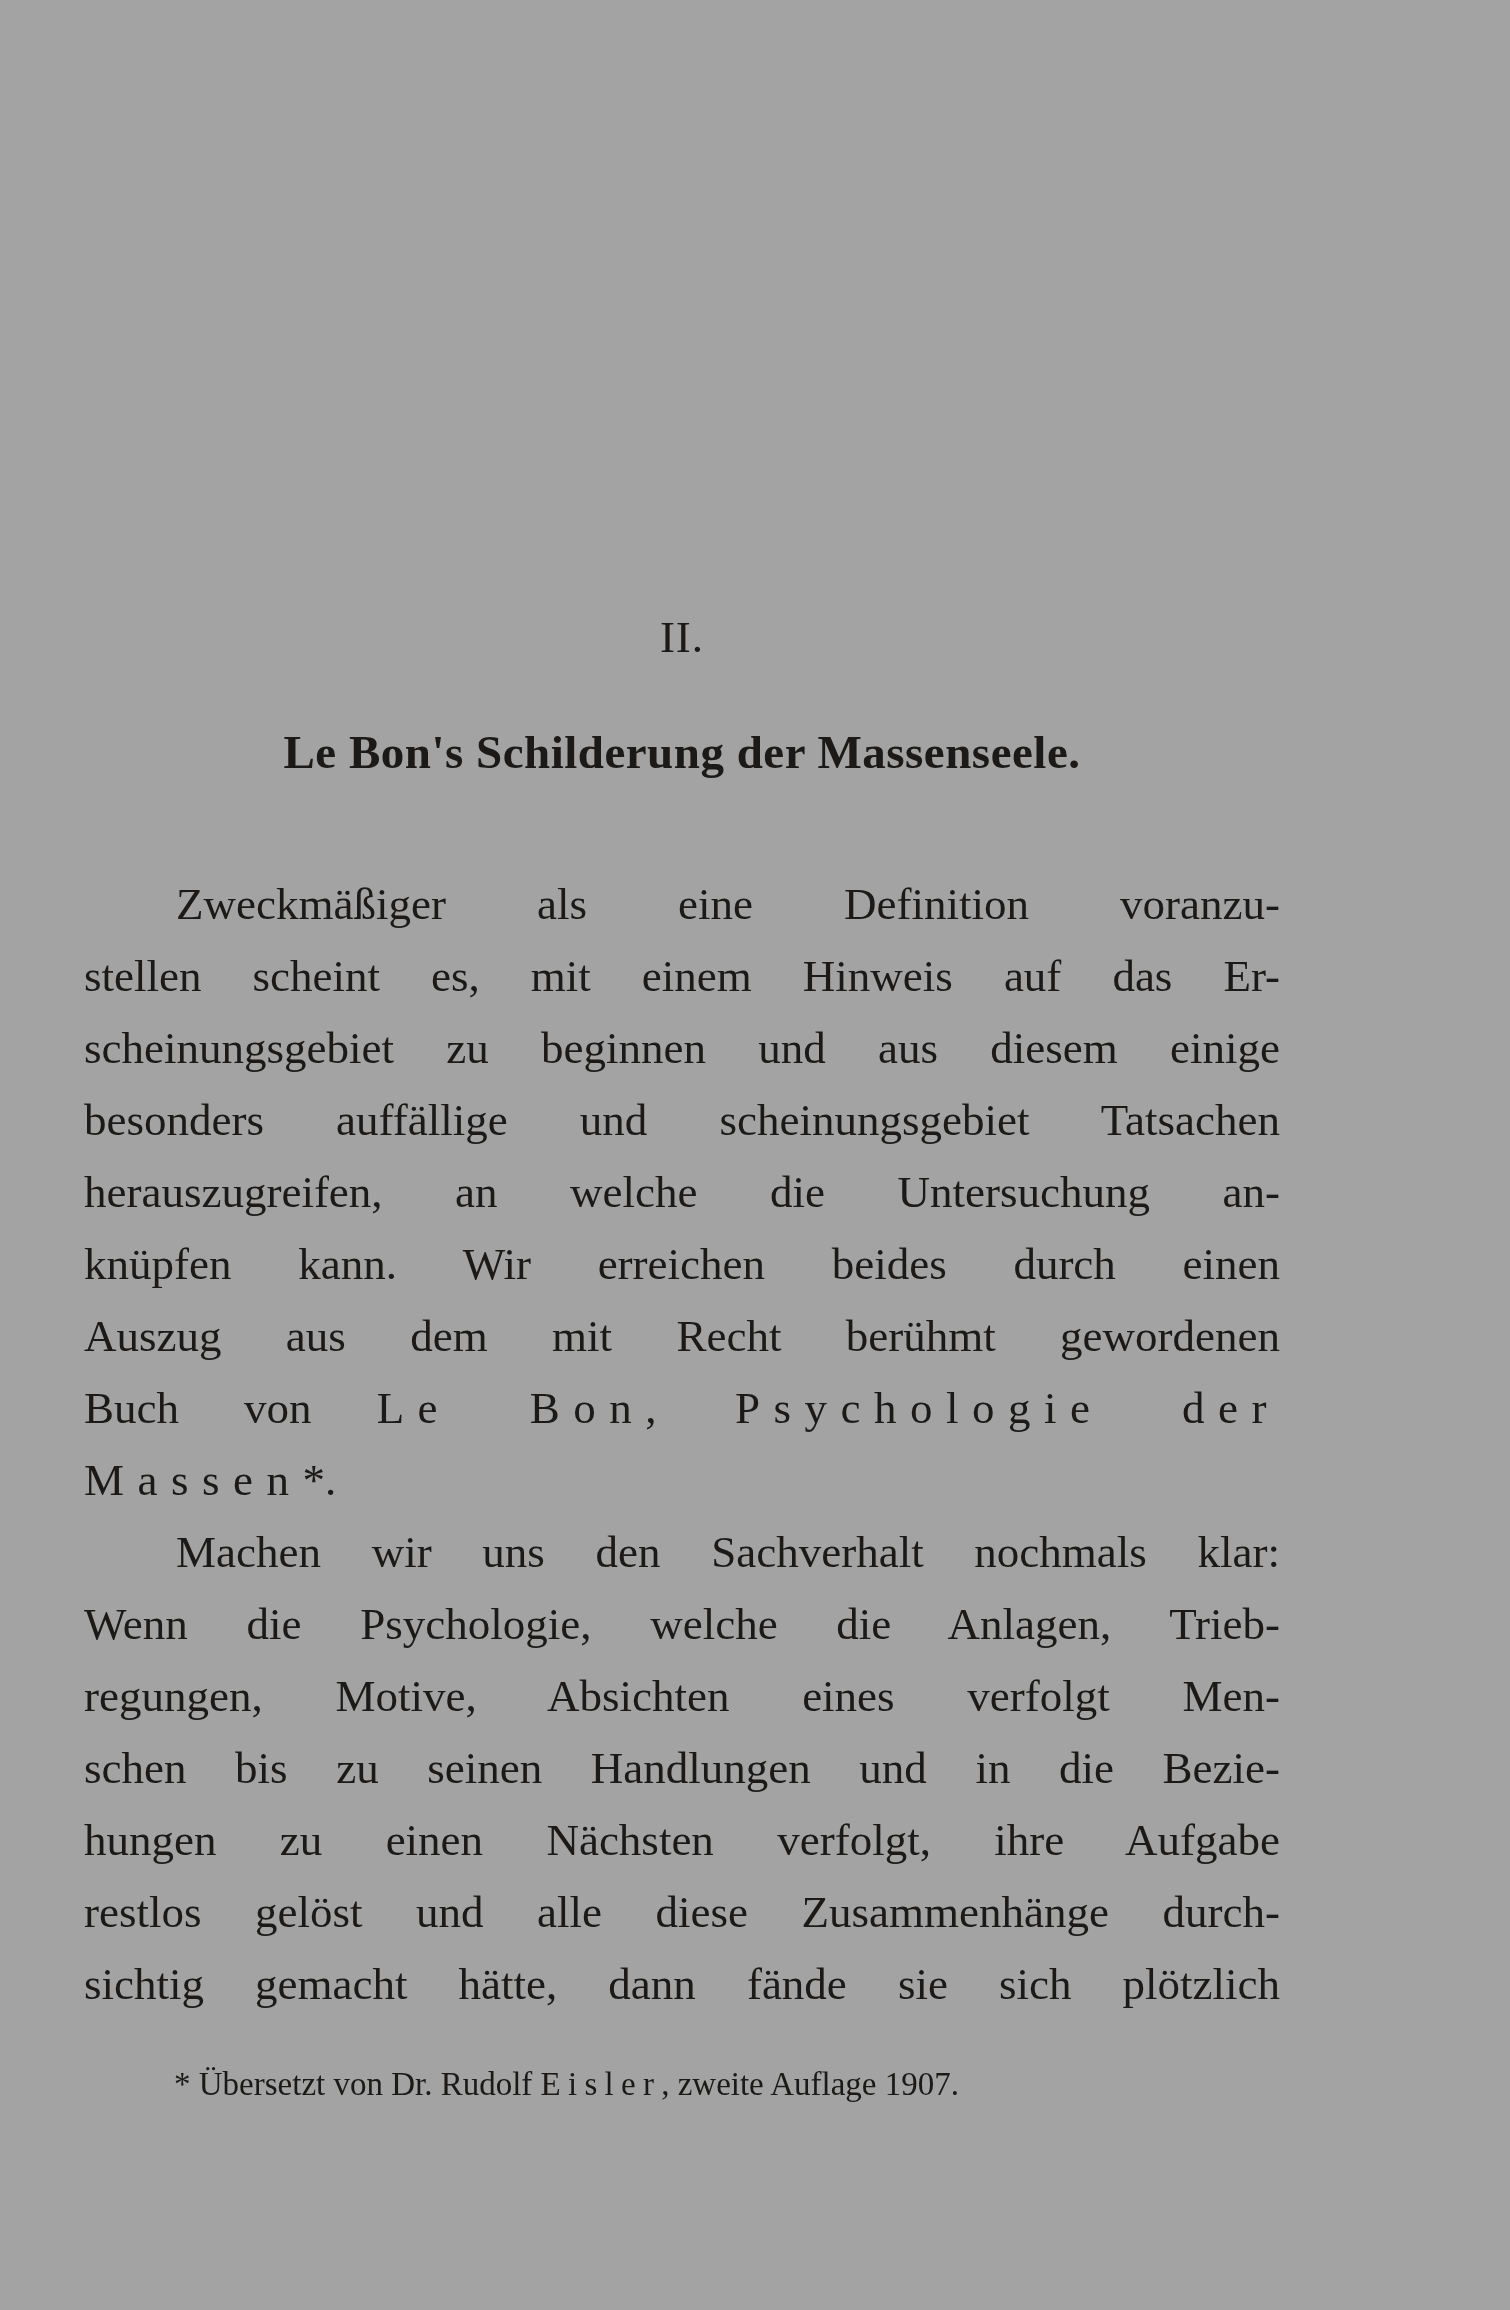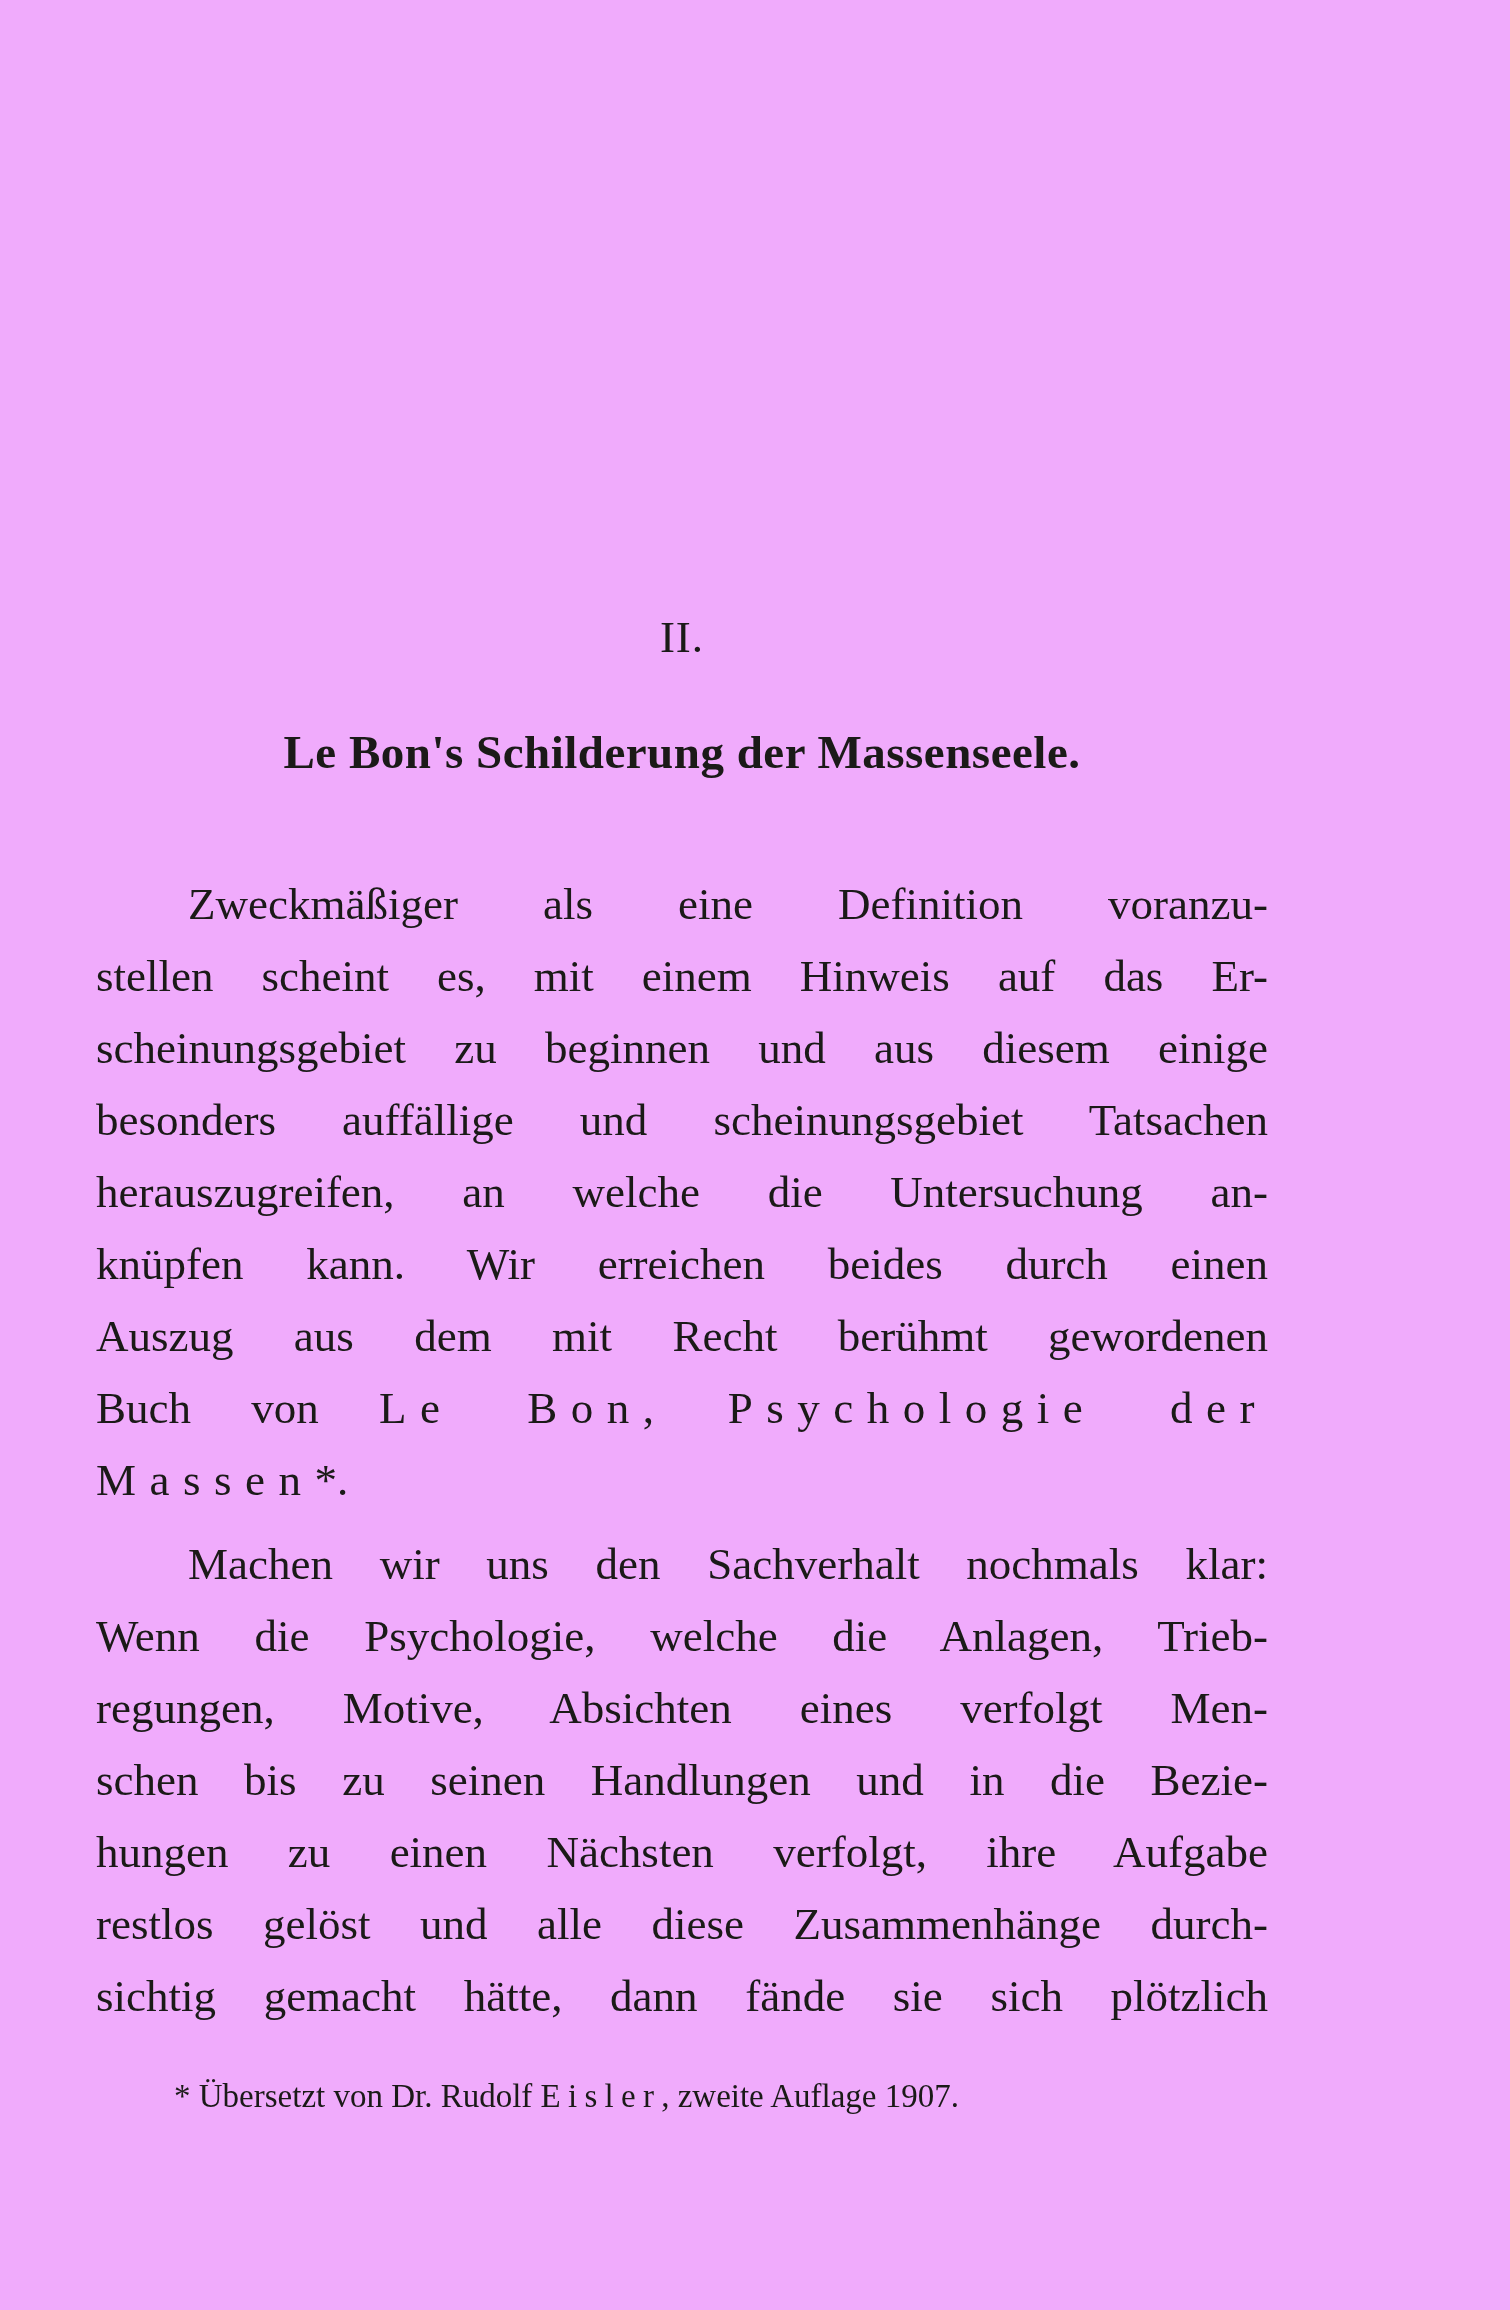--- a/index.html
+++ b/index.html
@@ -1,21 +1,21 @@
 <!DOCTYPE html>
 <html><head>
 <meta charset="utf-8">
 <style>
   html, body { margin: 0; padding: 0; background: #e9e7e2; }
   .page {
     position: relative;
     width: 1510px;
     height: 2310px;
     margin: 0 auto;
-    background: #f0abfc;
+    background: #a3a3a3;
     color: #1b1a18;
     font-family: "Liberation Serif", "DejaVu Serif", serif;
     overflow: hidden;
   }
   .text-block {
     position: absolute;
     left: 84px;
     top: 612px;
     width: 1196px;
   }
@@ -27,21 +27,21 @@
     letter-spacing: 1px;
   }
   .chapter-title {
     text-align: center;
     font-size: 47px;
     font-weight: 700;
     line-height: 56px;
     margin-bottom: 88px;
     letter-spacing: 0.5px;
   }
-  .para { margin: 12px; }
+  .para { margin: 0; }
   .line {
     font-size: 45px;
     line-height: 72px;
     white-space: nowrap;
   }
   .justify {
     text-align: justify;
     text-align-last: justify;
     text-justify: inter-word;
     white-space: normal;

